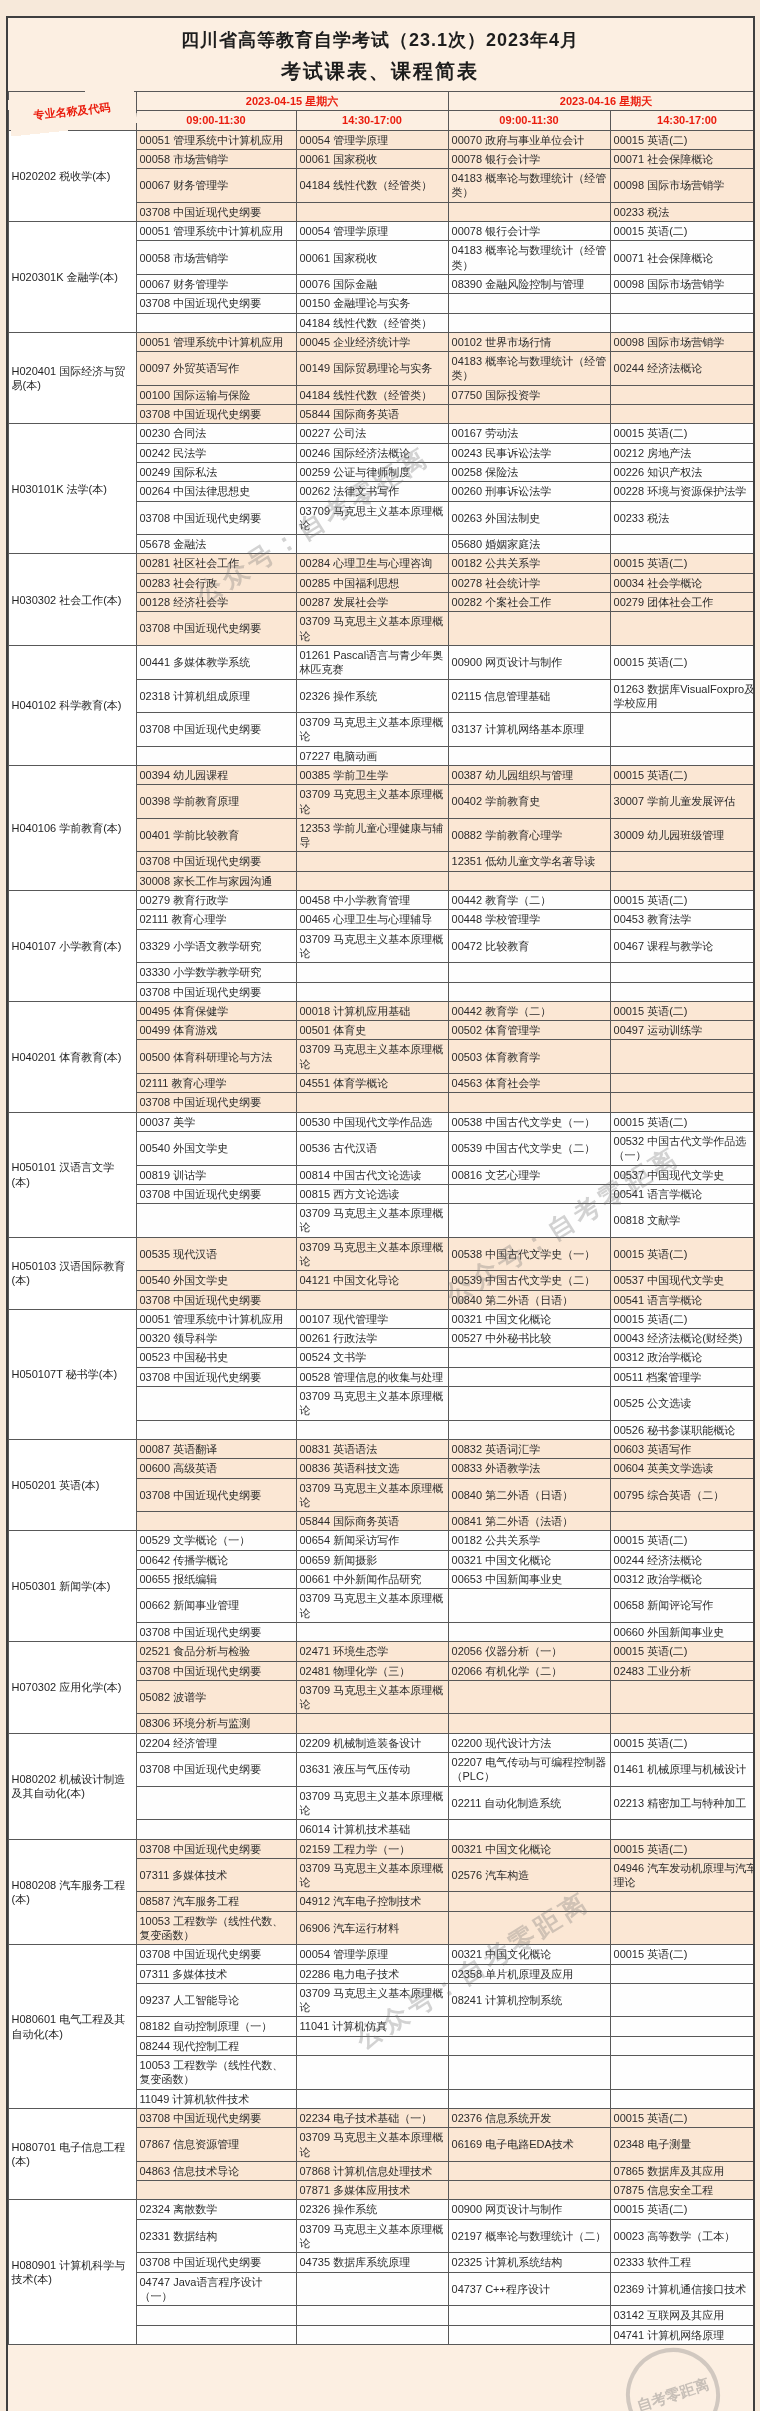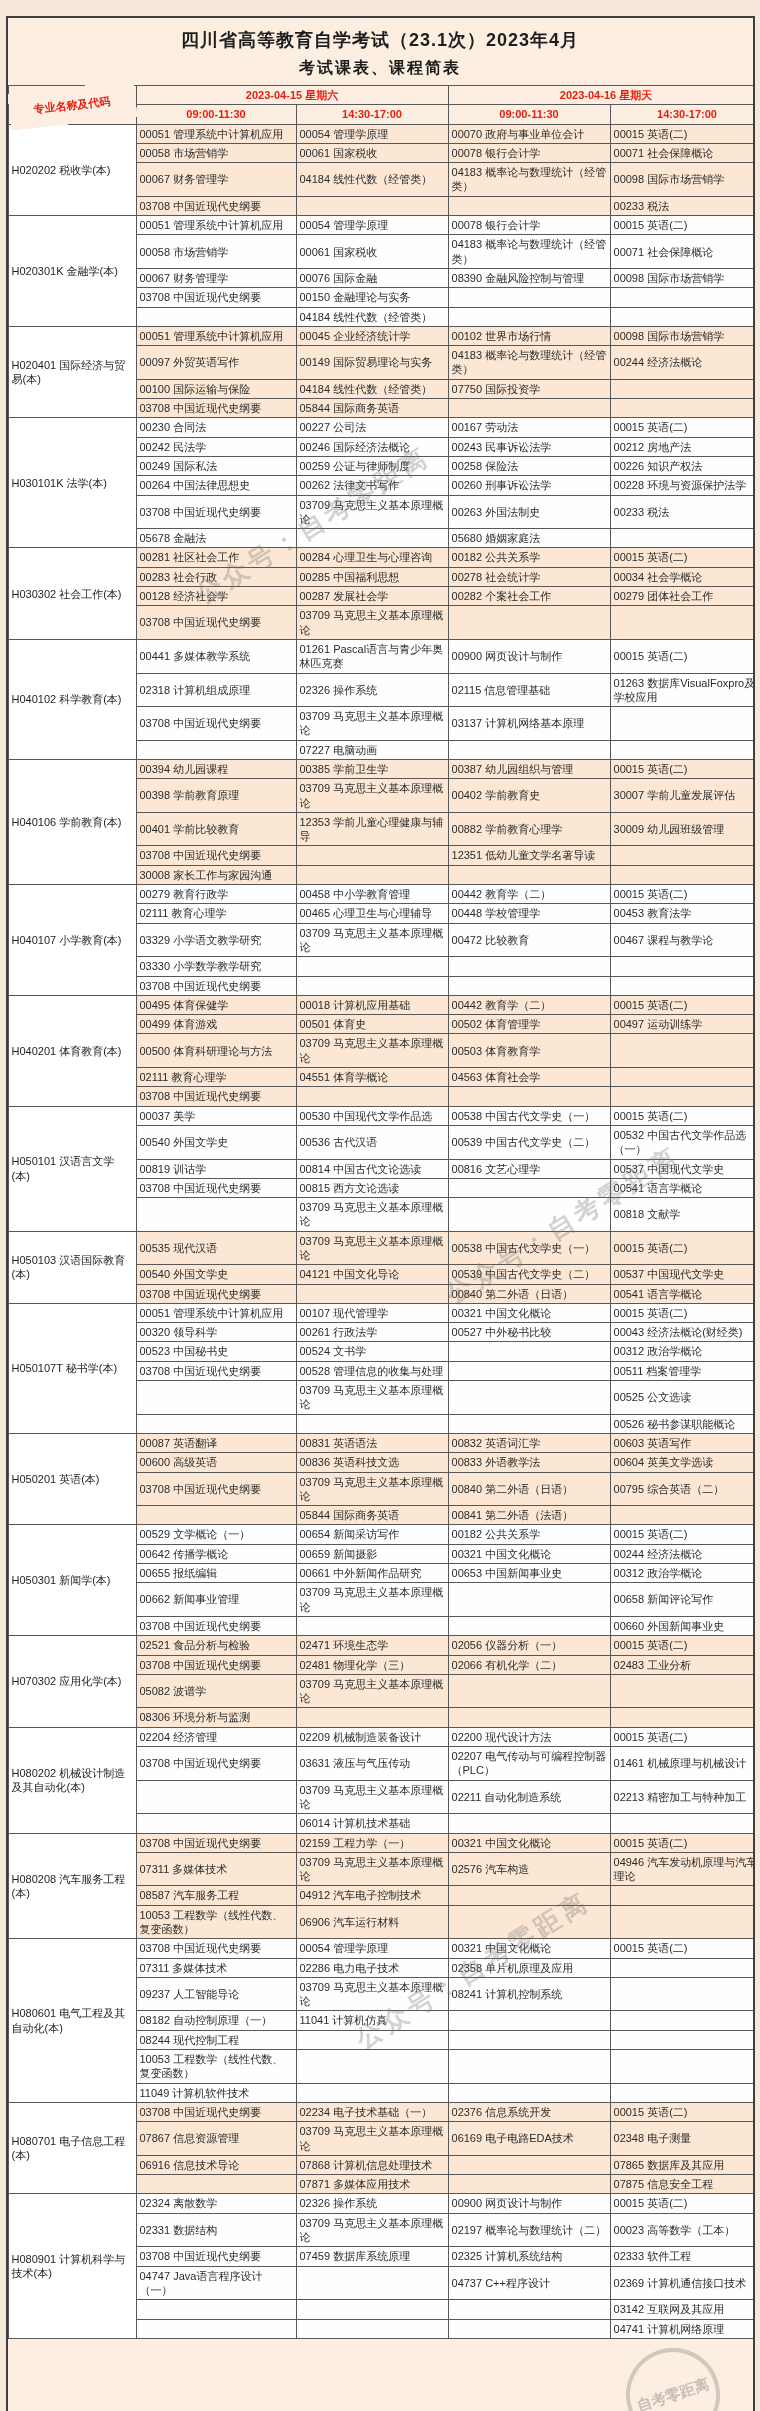--- a/index.html
+++ b/index.html
@@ -12,21 +12,21 @@
     font-family:"Liberation Sans","DejaVu Sans",sans-serif;
     color:#2b2b2b;
     overflow:hidden;
     border:2px solid #3f3f3f;
   }
   .titlebox{
     text-align:center;
     padding:10px 0 6px 0;
   }
   .title-line1{font-size:18px;font-weight:bold;letter-spacing:1px;color:#1d1d1d;}
-  .title-line2{font-size:16px;font-weight:bold;margin-top:6px;letter-spacing:2px;color:#1d1d1d;font-family:Liberation Serif, serif;}
+  .title-line2{font-size:20px;font-weight:bold;margin-top:6px;letter-spacing:2px;color:#1d1d1d;font-family:Liberation Serif, serif;}
   table.grid{
     width:756px;
     margin:0 auto;
     border-collapse:collapse;
     table-layout:fixed;
   }
   table.grid th, table.grid td{
     border:1px solid #585858;
     font-size:11px;
     padding:2px 3px;
@@ -642,21 +642,21 @@
           <td class="cell">02376 信息系统开发</td>
           <td class="cell">00015 英语(二)</td>
         </tr>
         <tr class="cream">
           <td class="cell">07867 信息资源管理</td>
           <td class="cell">03709 马克思主义基本原理概论</td>
           <td class="cell">06169 电子电路EDA技术</td>
           <td class="cell">02348 电子测量</td>
         </tr>
         <tr class="cream">
-          <td class="cell">06916 信息技术导论</td>
+          <td class="cell">04863 信息技术导论</td>
           <td class="cell">07868 计算机信息处理技术</td>
           <td class="cell"></td>
           <td class="cell">07865 数据库及其应用</td>
         </tr>
         <tr class="cream">
           <td class="cell"></td>
           <td class="cell">07871 多媒体应用技术</td>
           <td class="cell"></td>
           <td class="cell">07875 信息安全工程</td>
         </tr>
@@ -668,21 +668,21 @@
           <td class="cell">00015 英语(二)</td>
         </tr>
         <tr class="white">
           <td class="cell">02331 数据结构</td>
           <td class="cell">03709 马克思主义基本原理概论</td>
           <td class="cell">02197 概率论与数理统计（二）</td>
           <td class="cell">00023 高等数学（工本）</td>
         </tr>
         <tr class="white">
           <td class="cell">03708 中国近现代史纲要</td>
-          <td class="cell">07459 数据库系统原理</td>
+          <td class="cell">04735 数据库系统原理</td>
           <td class="cell">02325 计算机系统结构</td>
           <td class="cell">02333 软件工程</td>
         </tr>
         <tr class="white">
           <td class="cell">04747 Java语言程序设计（一）</td>
           <td class="cell"></td>
           <td class="cell">04737 C++程序设计</td>
           <td class="cell">02369 计算机通信接口技术</td>
         </tr>
         <tr class="white">

